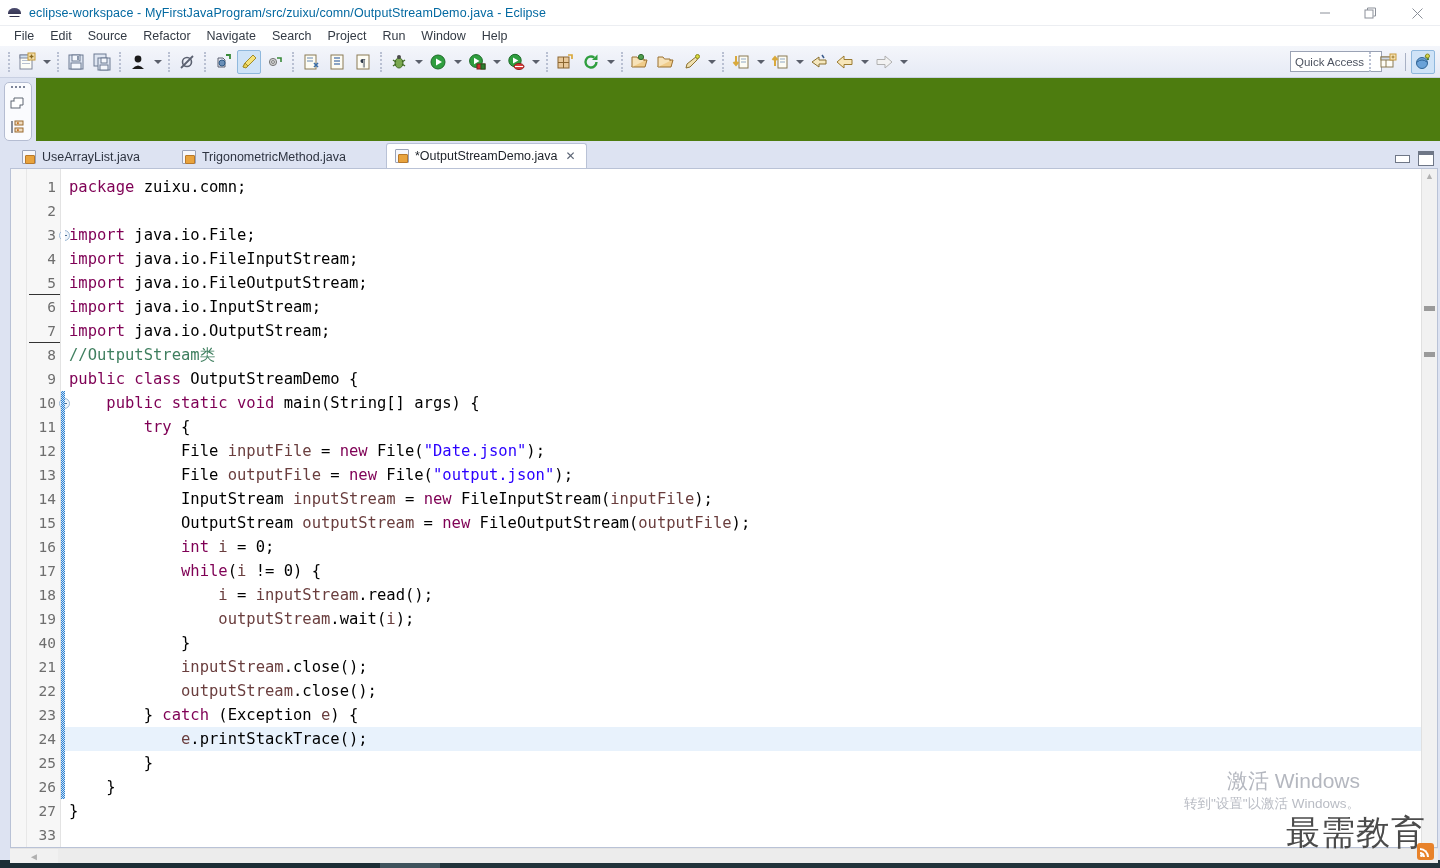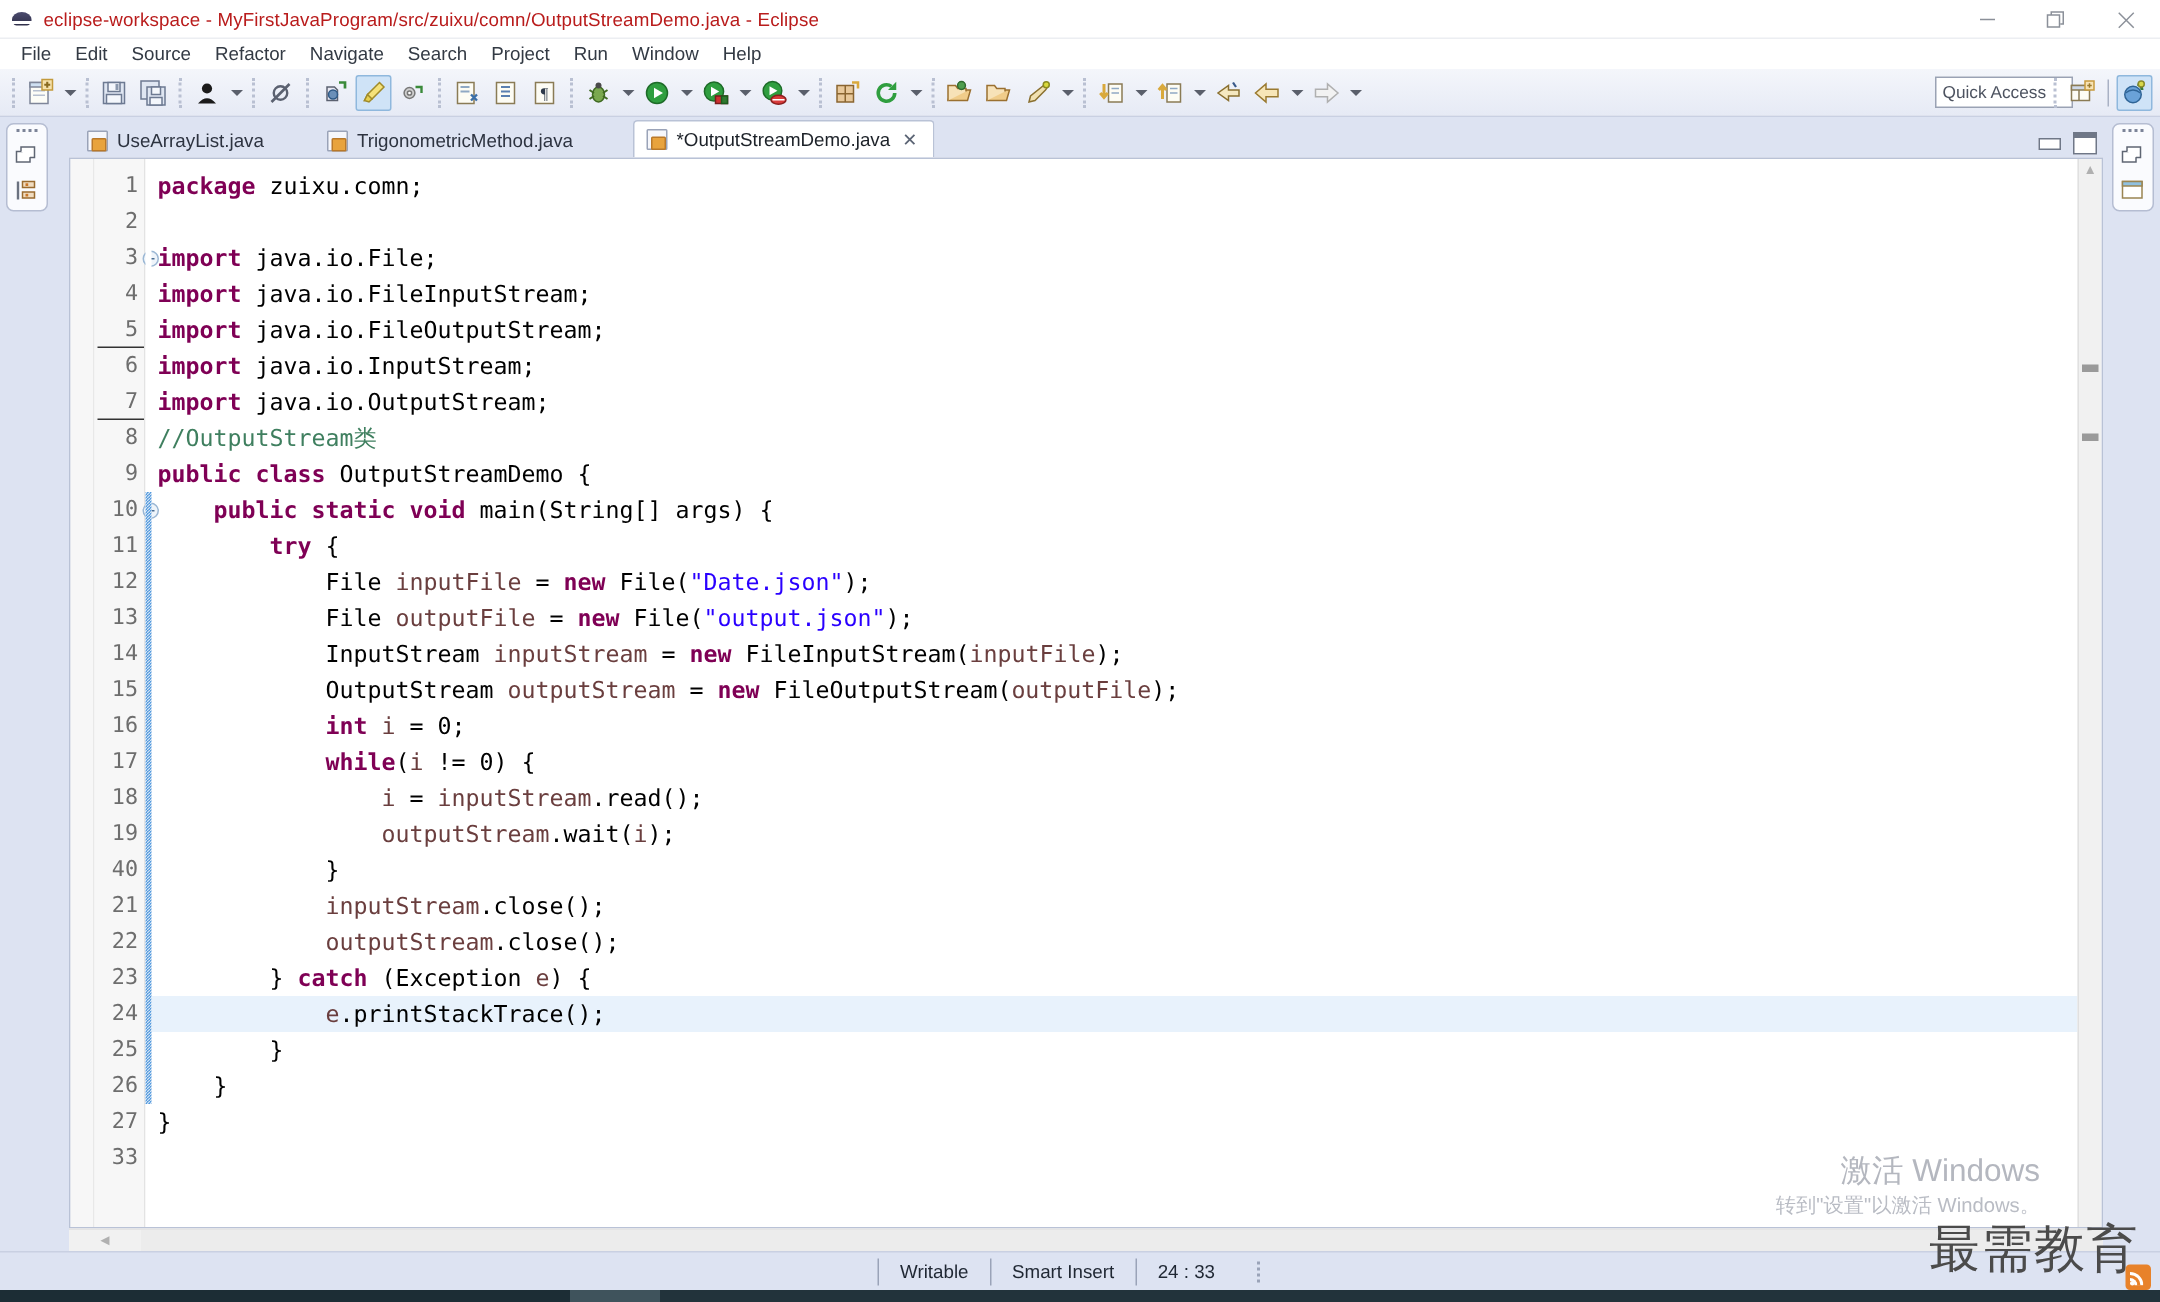--- a/index.html
+++ b/index.html
@@ -25,21 +25,21 @@
     content: ""; position: absolute; left: 1px; top: 3px;
     width: 13px; height: 10px; border-radius: 50% 50% 45% 45%;
     background: linear-gradient(#4b4b6e, #2b2b44);
   }
   .tb-icon::after {
     content: ""; position: absolute; left: 0px; top: 9px;
     width: 15px; height: 2px; background: #fff;
     box-shadow: 0 3px 0 #fff;
   }
   .tb-title {
-    font-size: 12.5px; color: #b91c1c; white-space: nowrap;
+    font-size: 12.5px; color: #0369a1; white-space: nowrap;
     letter-spacing: .1px;
   }
   .win-ctl { position: absolute; top: 0; right: 0; display: flex; height: 26px; }
   .win-btn {
     width: 46px; height: 26px; display: flex;
     align-items: center; justify-content: center;
     color: #888e99; font-size: 13px;
   }
   .win-btn svg { display: block; }
 
@@ -81,21 +81,21 @@
   }
   .quick-access {
     position: absolute; right: 58px; top: 5px;
     width: 92px; height: 21px; border: 1px solid #9aa2b4;
     background: #fff; font-size: 11.5px; color: #4d5360;
     padding: 2px 4px; line-height: 16px;
   }
   .persp-btns { position: absolute; right: 4px; top: 4px; display: flex; align-items: center; }
 
   
-  .mainrow { display: flex; height: 756px; background: #4d7c0f; }
+  .mainrow { display: flex; height: 756px; background: #4d7c0f; flex-direction: column; }
 
   .side-rail {
     width: 36px; background: #dde3f2; padding-top: 4px;
     display: flex; flex-direction: column; align-items: center;
   }
   .rail-stack {
     width: 28px; background: #fafbfe;
     border: 1px solid #b5bdd2; border-radius: 5px;
     padding: 3px 0 5px; display: flex; flex-direction: column;
     align-items: center; gap: 7px;
@@ -160,21 +160,21 @@
     background-size: 2px 2px; background-position: 0 0, 1px 1px;
     background-color: #cfe2f5;
   }
   .code {
     flex: 1; position: relative; padding-top: 6px;
     font-family: "DejaVu Sans Mono", monospace; font-size: 15.5px;
     line-height: 24px; white-space: pre; overflow: hidden;
   }
   .ln { height: 24px; line-height: 24px; padding-left: 4px; position: relative; }
   .ln.hl { background: #e8f2fc; }
-  .k  { color: #7f0055; font-weight: bold; }
+  .k  { color: #7f0055; font-weight: normal; }
   .cm { color: #3f7f5f; }
   .st { color: #2a00ff; }
   .lv { color: #6a3e3e; }
   .pl { color: #000; }
 
   .num-wrap { position: relative; }
   .numline { height: 24px; line-height: 24px; position: relative; }
   .fold {
     position: absolute; right: -14px; top: 7px;
     width: 11px; height: 11px; border-radius: 50%;

